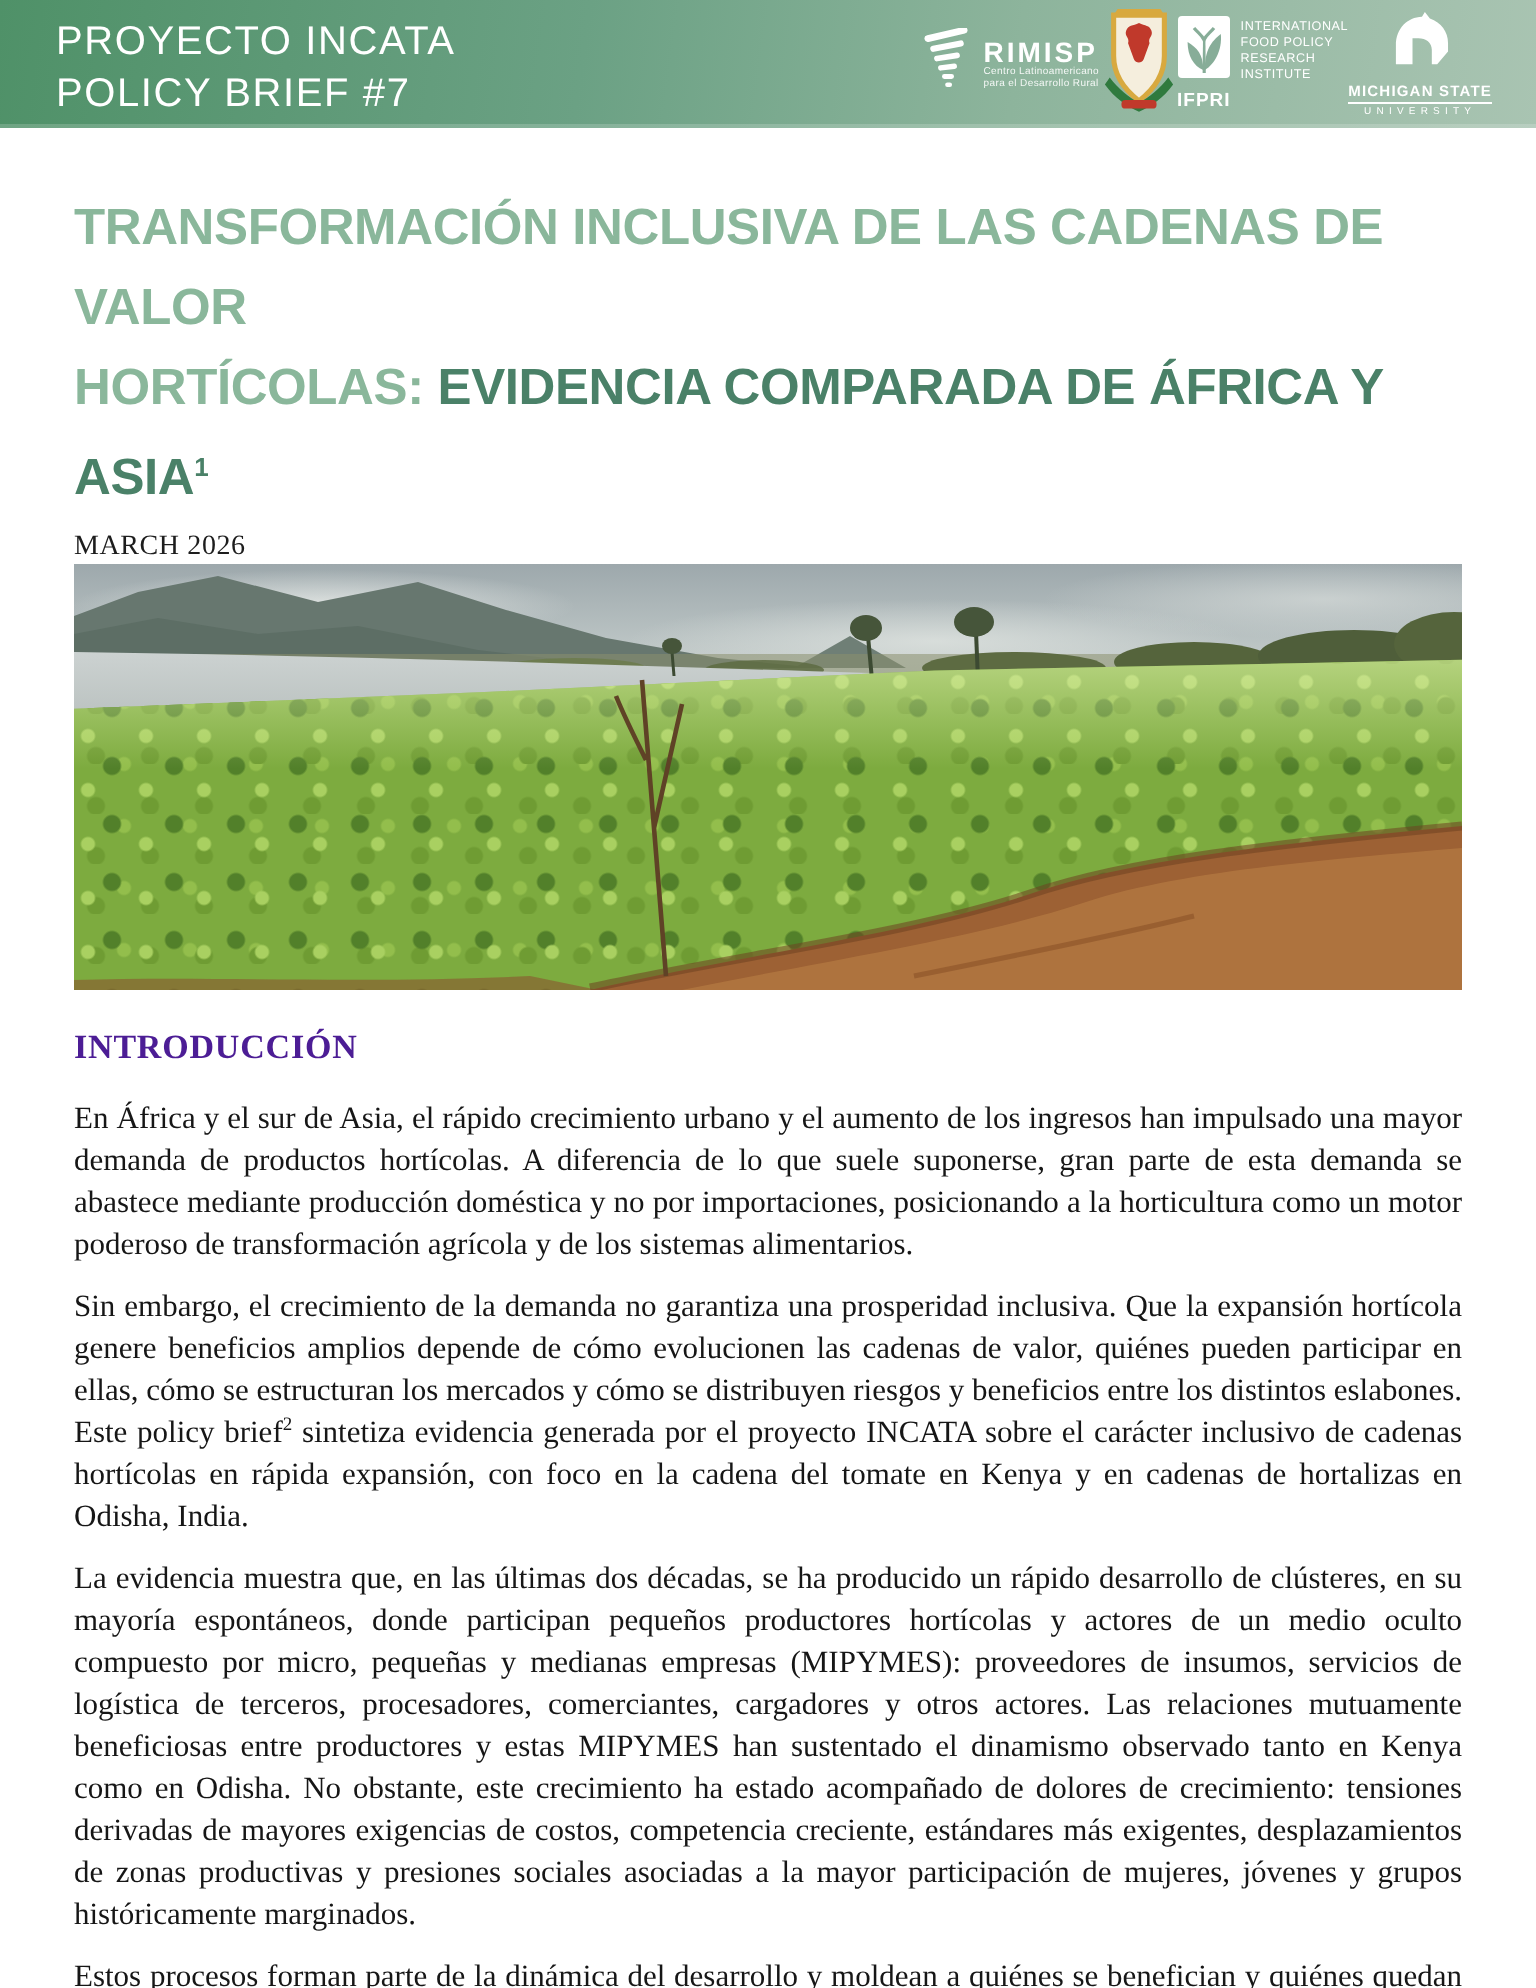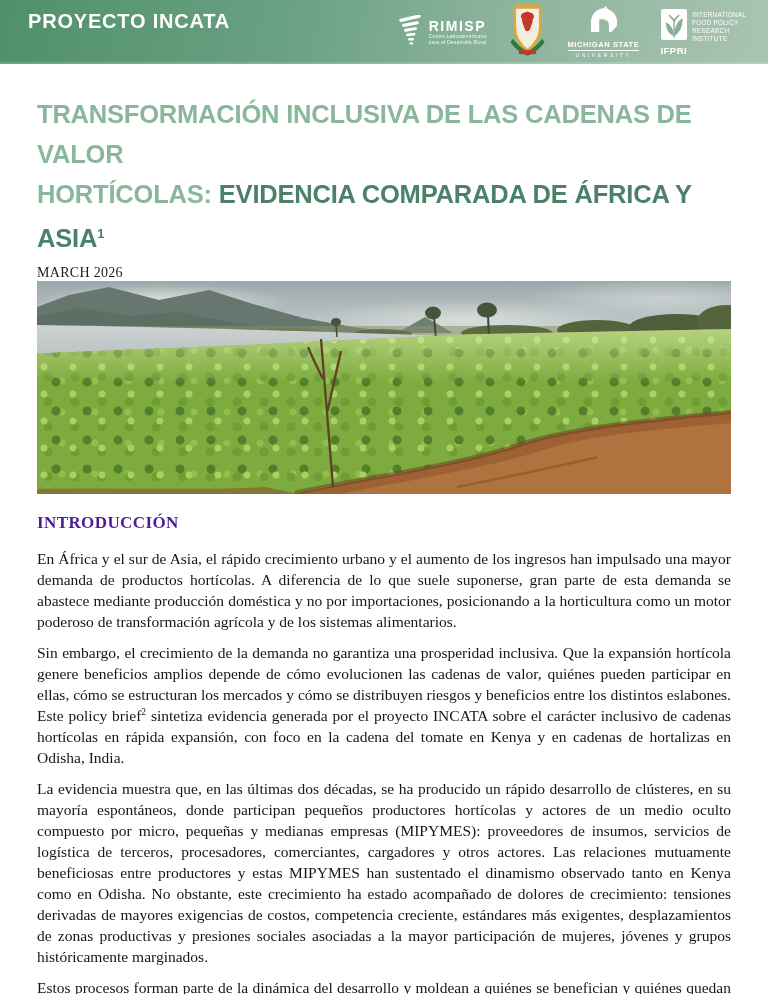--- a/index.html
+++ b/index.html
@@ -4,23 +4,23 @@
 <style>
   html,body{margin:0;padding:0;background:#ffffff;}
   .page{position:relative;width:768px;height:994px;background:#ffffff;overflow:hidden;
         font-family:"Liberation Serif",serif;color:#161616;}
 
   
   .topbar{position:relative;height:64px;width:100%;
           background:linear-gradient(98deg,#4f9168 0%,#6ba184 38%,#8db49c 66%,#a9c4b2 100%);
           box-shadow:inset 0 -2px 0 rgba(255,255,255,.18);}
   .brand{position:absolute;left:28px;top:8px;
-         font-family:"Liberation Sans",sans-serif;font-weight:700;color:#ffffff;
+         font-family:"Liberation Sans",sans-serif;font-weight:400;color:#ffffff;
          font-size:20px;line-height:26px;letter-spacing:.8px;}
-  .logos{position:absolute;right:22px;top:0;height:64px;display:flex;align-items:center;gap:21px;}
+  .logos{position:absolute;right:22px;top:0;height:64px;display:flex;align-items:center;}
   .logo{display:flex;align-items:center;color:#ffffff;font-family:"Liberation Sans",sans-serif;}
   .rimisp-text{margin-left:5px;}
   .rimisp-name{font-size:14px;letter-spacing:1.5px;font-weight:600;line-height:14px;}
   .rimisp-tag{font-size:5px;line-height:6px;letter-spacing:.2px;opacity:.9;}
   .msu{flex-direction:column;align-items:center;}
   .msu-l1{font-size:7.5px;font-weight:700;letter-spacing:.6px;margin-top:2px;
           border-bottom:.5px solid #ffffff;padding-bottom:1px;}
   .msu-l2{font-size:5px;letter-spacing:2.6px;margin-top:1px;}
   .ifpri{align-items:flex-start;gap:5px;}
   .ifpri-left{display:flex;flex-direction:column;align-items:center;}
@@ -63,20 +63,21 @@
   .fsup{font-size:9.5px;vertical-align:6px;line-height:0;}
 </style>
 </head>
 <body>
 
 <div class="page">
 
   <header class="topbar">
     <div class="brand">
       <div>PROYECTO INCATA</div>
+      <div>POLICY BRIEF #7</div>
     </div>
 
     <div class="logos">
 
       <div class="logo">
         <span>
           <svg width="26" height="31" viewBox="0 0 26 31" fill="#ffffff">
             <rect x="1" y="1.5" width="22" height="3.4" rx="1.7" transform="rotate(-13 12 3.2)"></rect>
             <rect x="4" y="7.5" width="17" height="3.1" rx="1.5" transform="rotate(-11 12.5 9)"></rect>
             <rect x="6" y="13" width="13" height="2.9" rx="1.4" transform="rotate(-9 12.5 14.5)"></rect>
@@ -95,30 +96,20 @@
       <div class="logo">
         <span>
           <svg width="39" height="54" viewBox="0 0 40 54">
             <path d="M7,4 h26 l-2,-3.2 h-22 Z" fill="#d8a93f"></path>
             <path d="M7,4 h26 v21 c0,11 -6.5,18 -13,23 c-6.5,-5 -13,-12 -13,-23 Z" fill="#f5eedd" stroke="#d8a93f" stroke-width="2.6"></path>
             <path d="M20,8 c3.2,1.6 5.4,1 6.4,4 c1,3 -2,3.4 -1,6.4 l-3,8.2 c-1,2.2 -4,2.2 -5,0 l-3,-8.2 c1,-3 -2,-3.4 -1,-6.4 c1,-3 3.4,-2.4 6.6,-4 Z" fill="#c0392b"></path>
             <path d="M5,36 c4.5,6 9.5,10 15,13 c5.5,-3 10.5,-7 15,-13 l2.5,3.5 c-5,7 -11,11 -17.5,14 c-6.5,-3 -12.5,-7 -17.5,-14 Z" fill="#2f7a3e"></path>
             <rect x="11" y="47.5" width="18" height="4.4" rx="2" fill="#c0392b"></rect>
           </svg>
         </span>
-      </div>
-
-      <div class="logo msu">
-        <span>
-          <svg width="33" height="28" viewBox="0 0 34 29" fill="#ffffff">
-            <path d="M4,27 L4,17 C4,8.5 10,2.6 17.5,2.4 L19,0 L21.6,3.4 C27.5,5.4 31,10.4 31,16 L31,20.4 L25.4,27 L22.6,27 L22.6,19.6 C22.6,15.8 19.6,13.6 15.6,13.6 L12.6,13.6 L12.6,27 Z"></path>
-          </svg>
-        </span>
-        <span class="msu-l1">MICHIGAN STATE</span>
-        <span class="msu-l2">UNIVERSITY</span>
       </div>
 
       <div class="logo ifpri">
         <span class="ifpri-left">
           <span>
             <svg width="26" height="31" viewBox="0 0 26 31">
               <rect width="26" height="31" rx="2" fill="#ffffff"></rect>
               <path d="M12.6,27 C12.6,19 9.6,16 4.8,13 C4.8,20 7.8,25 12.6,27 Z" fill="#87ad98"></path>
               <path d="M13.4,27 C13.4,17 16.4,13 21.4,9 C22.2,17 18.4,24 13.4,27 Z" fill="#87ad98"></path>
               <path d="M12.3,28.5 L13.9,28.5 L13.7,12 L12.5,12 Z" fill="#87ad98"></path>
@@ -128,20 +119,30 @@
           <span class="ifpri-acr">IFPRI</span>
         </span>
         <span class="ifpri-lines">
           <div>INTERNATIONAL</div>
           <div>FOOD POLICY</div>
           <div>RESEARCH</div>
           <div>INSTITUTE</div>
         </span>
       </div>
 
+      <div class="logo msu">
+        <span>
+          <svg width="33" height="28" viewBox="0 0 34 29" fill="#ffffff">
+            <path d="M4,27 L4,17 C4,8.5 10,2.6 17.5,2.4 L19,0 L21.6,3.4 C27.5,5.4 31,10.4 31,16 L31,20.4 L25.4,27 L22.6,27 L22.6,19.6 C22.6,15.8 19.6,13.6 15.6,13.6 L12.6,13.6 L12.6,27 Z"></path>
+          </svg>
+        </span>
+        <span class="msu-l1">MICHIGAN STATE</span>
+        <span class="msu-l2">UNIVERSITY</span>
+      </div>
+
     </div>
   </header>
 
   <section class="titleblock">
     <div class="title">
       <div><span class="t-light">TRANSFORMACIÓN INCLUSIVA DE LAS CADENAS DE VALOR</span></div>
       <div><span class="t-light">HORTÍCOLAS:</span><span class="t-dark"> EVIDENCIA COMPARADA DE ÁFRICA Y ASIA</span><span class="t-dark t-sup">1</span></div>
     </div>
     <div class="date">MARCH 2026</div>
   </section>

